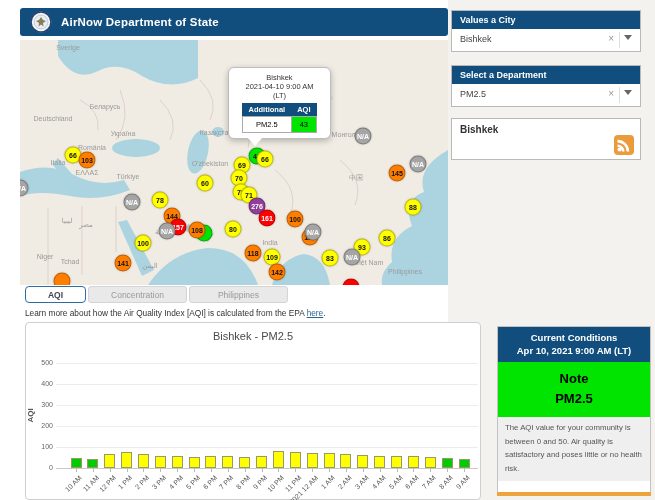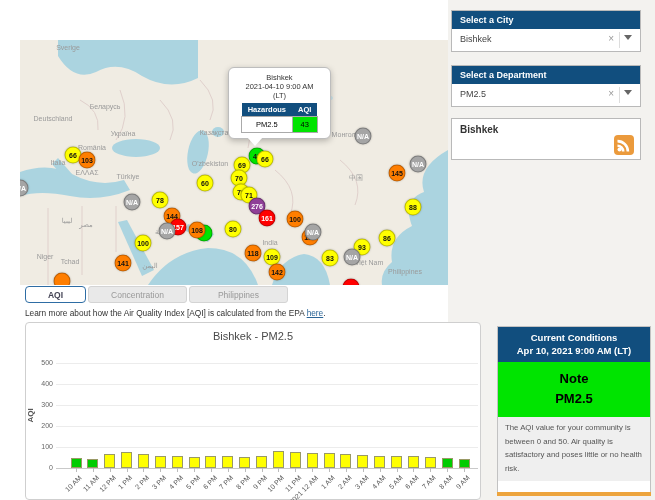--- a/index.html
+++ b/index.html
@@ -93,20 +93,29 @@
   .cc-health .hh { text-align:center; font-size:8.5px; font-weight:bold; color:#333; margin-bottom:3px; }
   .cc-health .ht { font-size:7.8px; color:#555; line-height:13.5px; }
   .cc-strip { position:absolute; left:-1px; right:-1px; bottom:-1px; height:4px; background:#eda43c; }
 </style>
 </head>
 <body>
 
 <div id="app">
   <div class="right-col-bg"></div>
 
+  <div class="hdr">
+    <svg class="seal" viewBox="0 0 22 22">
+      <circle cx="11" cy="11" r="10.5" fill="#f5f6f8"></circle>
+      <circle cx="11" cy="11" r="10" fill="none" stroke="#23406e" stroke-width="1.6"></circle>
+      <circle cx="11" cy="11" r="7" fill="#e6edf5" stroke="#9fb3cc" stroke-width="0.6"></circle>
+      <path d="M11 6 L13 9 L16 10 L13 12 L13.5 15.5 L11 13.5 L8.5 15.5 L9 12 L6 10 L9 9 Z" fill="#8d7b55"></path>
+    </svg>
+    <span class="hdr-title">AirNow Department of State</span>
+  </div>
 
   <div class="map">
     <svg class="water" width="428" height="245" viewBox="0 0 428 245">
       <path d="M38,0 H178 V38 Q150,52 122,36 Q98,20 76,32 Q54,42 38,16 Z" fill="#abd4e0"></path>
       <ellipse cx="300" cy="58" rx="13" ry="4" fill="#cfe6ec"></ellipse>
       <ellipse cx="116" cy="108" rx="24" ry="9" fill="#abd4e0"></ellipse>
       <ellipse cx="178" cy="112" rx="10" ry="22" transform="rotate(12 178 112)" fill="#abd4e0"></ellipse>
       <ellipse cx="198" cy="92" rx="6" ry="5" fill="#abd4e0"></ellipse>
       <path d="M0,132 Q28,122 52,134 Q78,148 104,140 L110,150 Q80,162 50,156 Q20,150 0,156 Z" fill="#abd4e0"></path>
       <path d="M38,118 L52,134 L44,138 L32,124 Z" fill="#abd4e0"></path>
@@ -182,34 +191,34 @@
         <div class="marker red" style="left: 331px; top: 247px;"></div>
       </div>
 
     <div class="popup">
       <div class="popup-title">Bishkek</div>
       <div class="popup-title">2021-04-10 9:00 AM</div>
       <div class="popup-title">(LT)</div>
       <table>
         <tbody>
             <tr>
-          <th>Hazardous</th>
+          <th>Additional</th>
           <th>AQI</th>
         </tr>
         <tr>
           <td>PM2.5</td>
           <td class="aqi-cell">43</td>
         </tr>
       </tbody>
         </table>
     </div>
   </div>
 
   <div class="panel" style="top:10px;">
-    <div class="panel-hd">Select a City</div>
+    <div class="panel-hd">Values a City</div>
     <div class="panel-bd">
       <span class="val">Bishkek</span>
       <span class="clear-x">×</span>
       <span class="sep"></span>
       <span class="caret"></span>
     </div>
   </div>
 
   <div class="panel" style="top:65px;">
     <div class="panel-hd">Select a Department</div>

